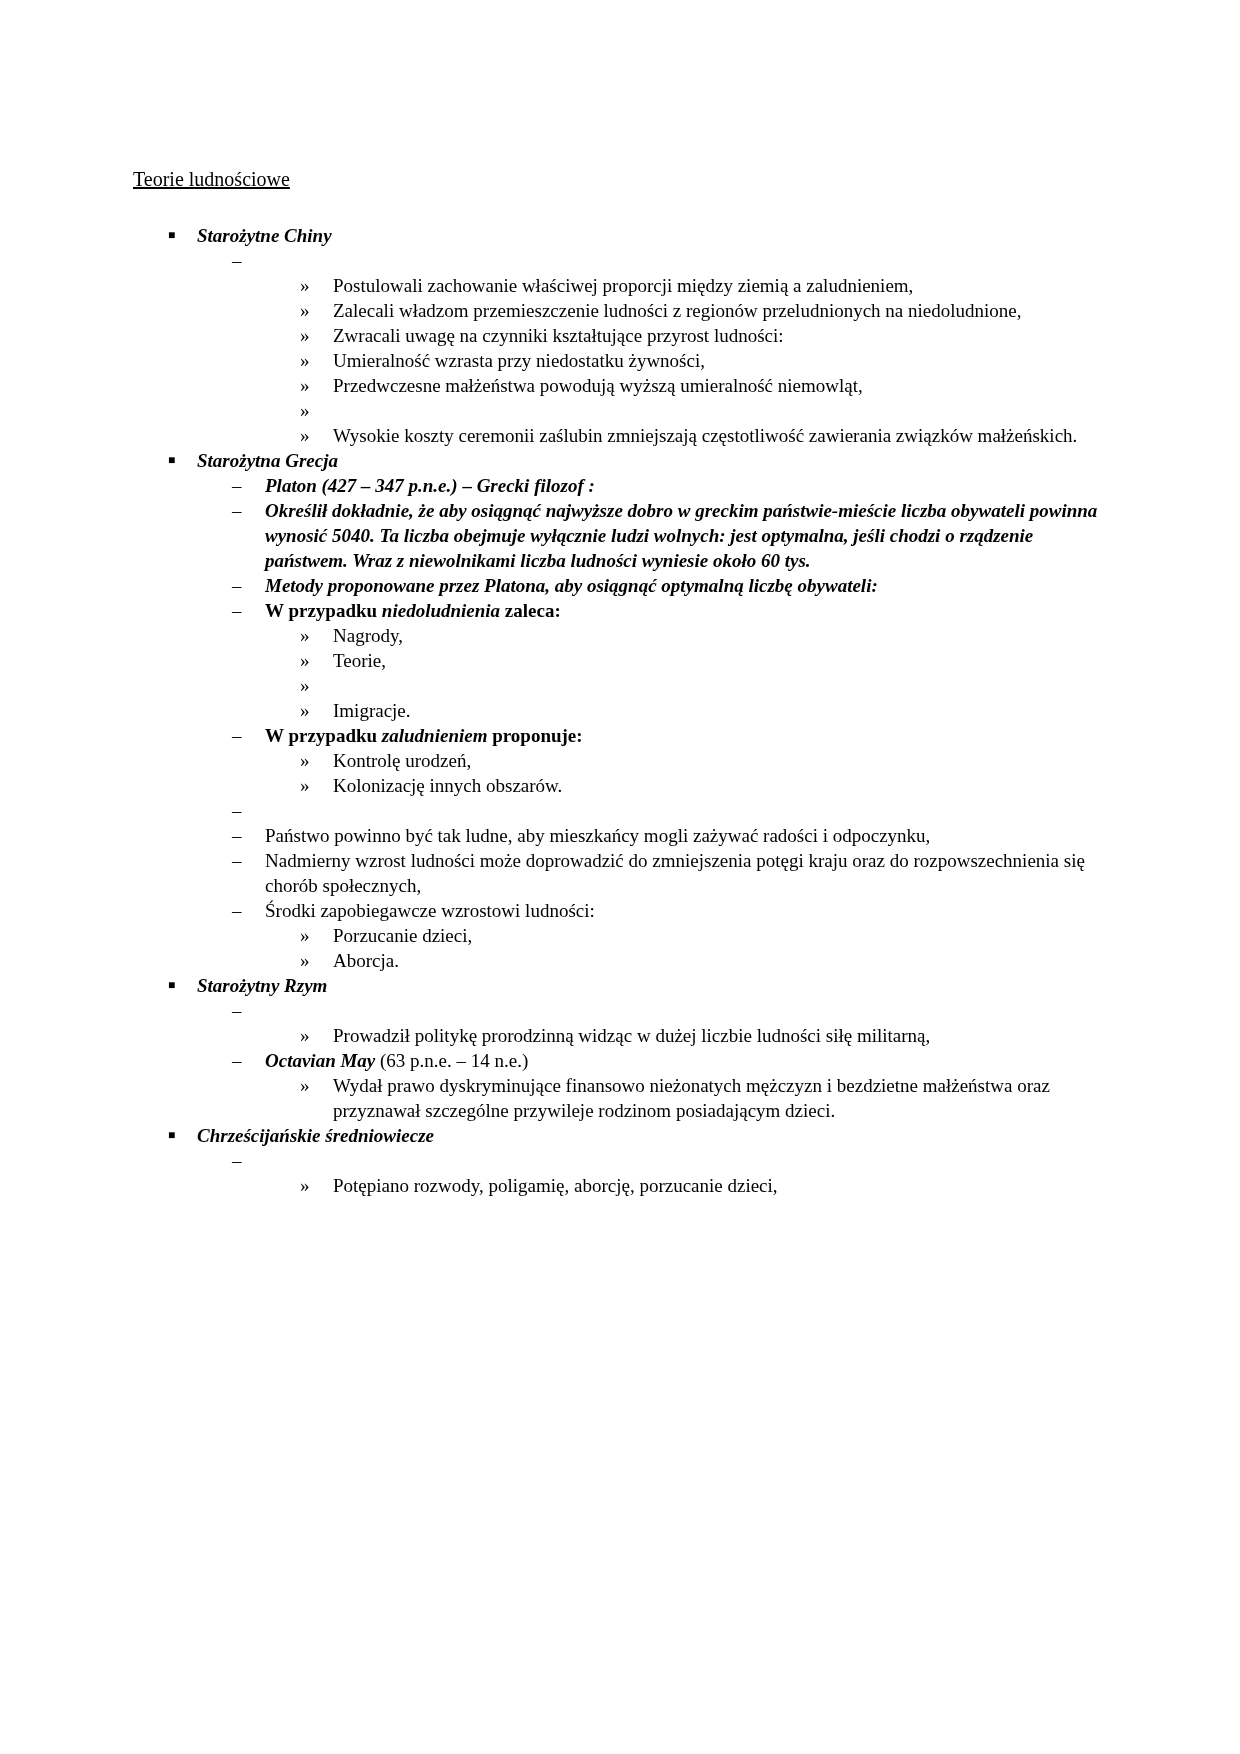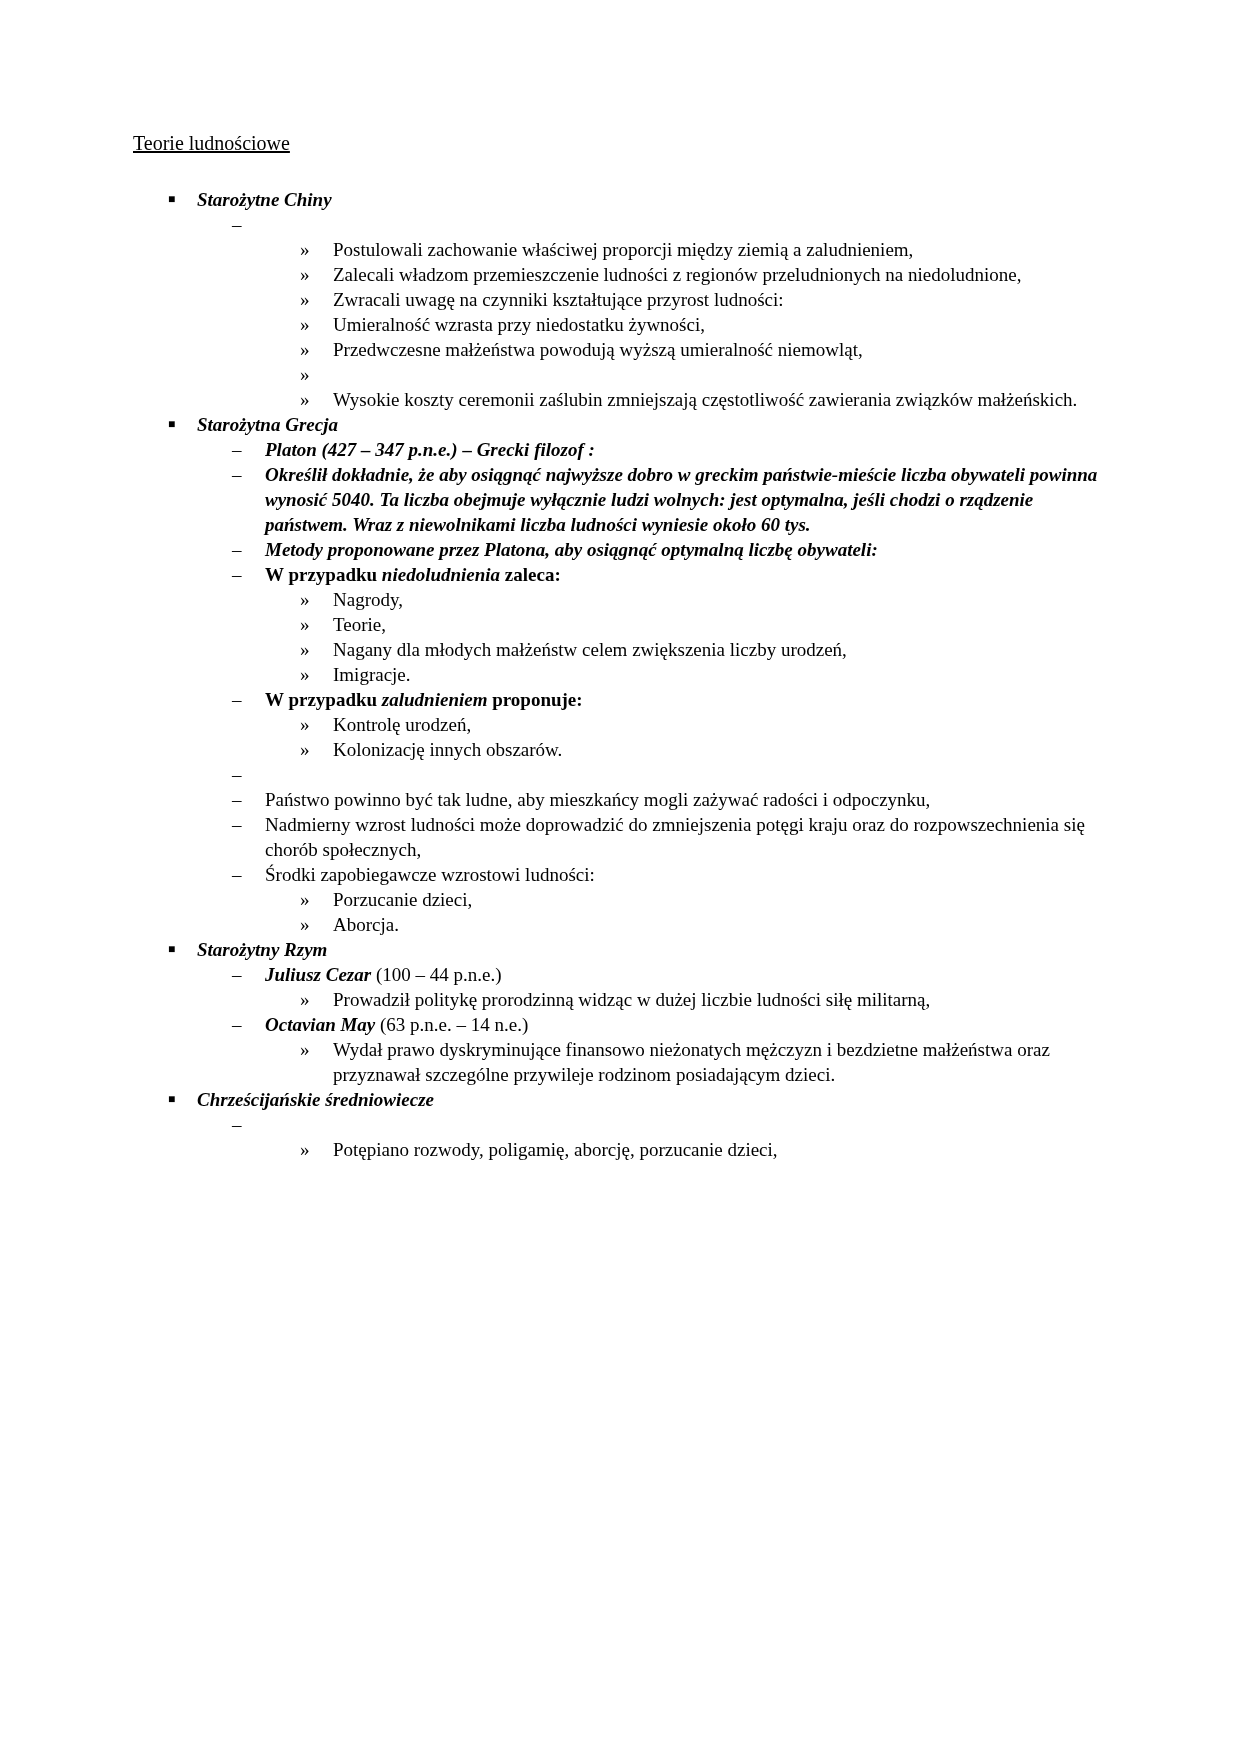--- a/index.html
+++ b/index.html
@@ -12,20 +12,21 @@
     height: 1754px;
     font-family: "Liberation Serif", serif;
     color: #000000;
     overflow: hidden;
   }
   .page {
     box-sizing: border-box;
     width: 1240px;
     height: 1282px;
     padding: 131px 123px 40px 133px;
+    margin-top: 36px;
   }
   .title {
     font-size: 20px;
     font-weight: 400;
     text-decoration: underline;
     margin: 0 0 31px 0;
     line-height: 25px;
   }
   .doc-list {
     font-size: 19px;
@@ -112,21 +113,20 @@
       <div class="item level-3">
         <span class="marker marker-guillemet">»</span>
         <span class="text"><span class="seg-n">Nagrody,</span></span>
       </div>
       <div class="item level-3">
         <span class="marker marker-guillemet">»</span>
         <span class="text"><span class="seg-n">Teorie,</span></span>
       </div>
       <div class="item level-3">
         <span class="marker marker-guillemet">»</span>
-        <span class="text"><span class="seg-n">Nagany dla młodych małżeństw celem zwiększenia liczby urodzeń,</span></span>
       </div>
       <div class="item level-3">
         <span class="marker marker-guillemet">»</span>
         <span class="text"><span class="seg-n">Imigracje.</span></span>
       </div>
       <div class="item level-2">
         <span class="marker marker-dash">–</span>
         <span class="text"><span class="seg-b">W przypadku </span><span class="seg-bi">zaludnieniem</span><span class="seg-b"> proponuje:</span></span>
       </div>
       <div class="item level-3">
@@ -159,21 +159,20 @@
       <div class="item level-3">
         <span class="marker marker-guillemet">»</span>
         <span class="text"><span class="seg-n">Aborcja.</span></span>
       </div>
       <div class="item level-1">
         <span class="marker marker-square">■</span>
         <span class="text"><span class="seg-bi">Starożytny Rzym</span></span>
       </div>
       <div class="item level-2">
         <span class="marker marker-dash">–</span>
-        <span class="text"><span class="seg-bi">Juliusz Cezar</span><span class="seg-n"> (100 – 44 p.n.e.)</span></span>
       </div>
       <div class="item level-3">
         <span class="marker marker-guillemet">»</span>
         <span class="text"><span class="seg-n">Prowadził politykę prorodzinną widząc w dużej liczbie ludności siłę militarną,</span></span>
       </div>
       <div class="item level-2">
         <span class="marker marker-dash">–</span>
         <span class="text"><span class="seg-bi">Octavian May</span><span class="seg-n"> (63 p.n.e. – 14 n.e.)</span></span>
       </div>
       <div class="item level-3">

